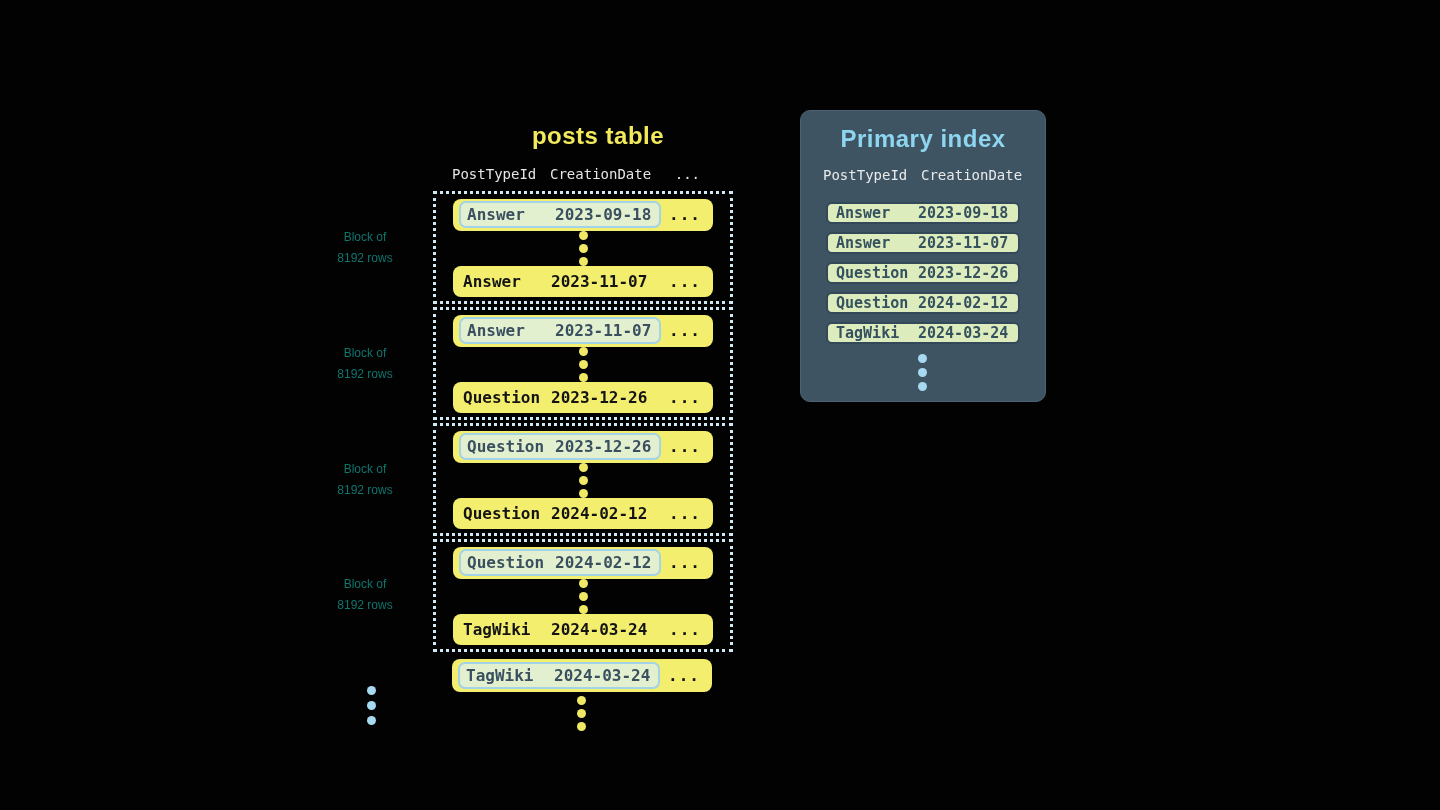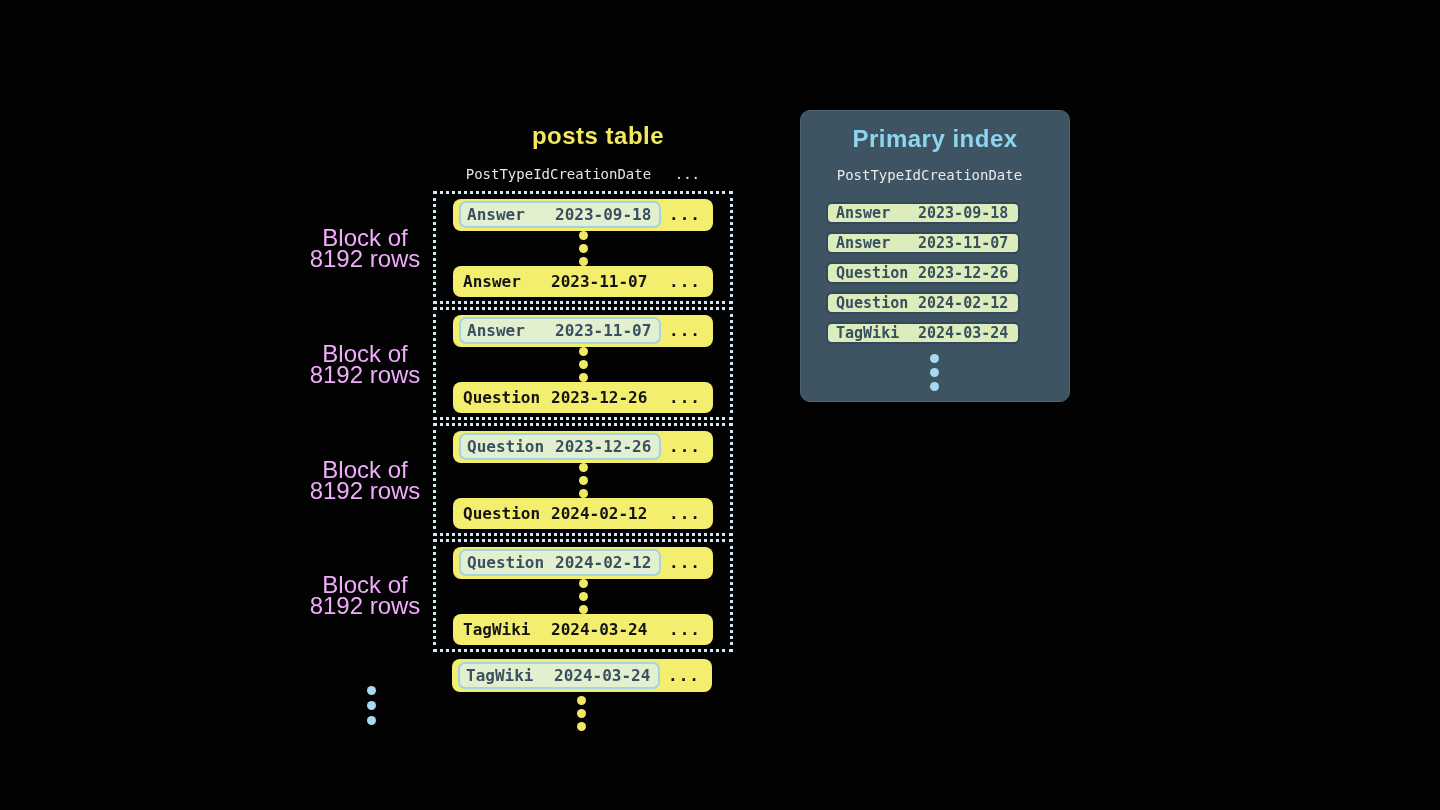--- a/index.html
+++ b/index.html
@@ -9,21 +9,21 @@
   }
   
   .pt-title{
     position:absolute;left:448px;top:122px;width:300px;margin:0;
     text-align:center;color:#f2ea5c;font-size:24px;font-weight:600;
     letter-spacing:.5px;
   }
   .mono{font-family:"DejaVu Sans Mono", monospace;}
   .col-header{
     position:absolute;display:flex;align-items:center;
-    color:#e4e6e6;font-size:14px;letter-spacing:0;text-align:right;
+    color:#e4e6e6;font-size:14px;letter-spacing:0;
   }
   .pt-colheader{left:452px;top:166px;width:260px;padding-right:12px;box-sizing:border-box;}
   .col-header .col-type{width:98px;}
   .col-header .col-more{margin-left:auto;}
   .blocks{position:absolute;left:433px;top:191px;width:300px;}
   .block{
     box-sizing:border-box;width:300px;height:113px;margin-bottom:3px;
     border:3px dotted #cfeaf5;
     display:flex;flex-direction:column;align-items:center;
     justify-content:space-between;padding:5px 0 4px 0;
@@ -45,25 +45,25 @@
   .row .hl .type{width:88px;}
   .vdots{display:flex;flex-direction:column;align-items:center;gap:4px;}
   .vdots i{display:block;width:9px;height:9px;border-radius:50%;}
   .vdots.yellow i{background:#f0e966;}
   .vdots.blue i{background:#a7d9f0;}
   .trailing-row{position:absolute;left:452px;top:659px;}
   .pt-bottom-dots{position:absolute;left:577px;top:696px;}
   .left-dots{position:absolute;left:367px;top:686px;gap:6px;}
   .block-label{
     position:absolute;left:295px;width:140px;text-align:center;
-    color:#f0abfc;font-size:24px;line-height:21px;font-weight:500;
+    color:#0f766e;font-size:12px;line-height:21px;font-weight:500;
   }
   
   .panel{
-    position:absolute;left:800px;top:110px;width:270px;height:292px;
+    position:absolute;left:800px;top:110px;width:246px;height:292px;
     box-sizing:border-box;background:#3e5463;border:1px solid #4a6273;
     border-radius:10px;
   }
   .panel-title{
     margin:14px 0 0 0;text-align:center;color:#8ed5f0;
     font-size:24px;font-weight:600;letter-spacing:.5px;
   }
   .px-colheader{left:22px;top:56px;width:202px;color:#e9ebeb;}
   .px-rows{position:absolute;left:25px;top:91px;width:194px;}
   .px-row{

